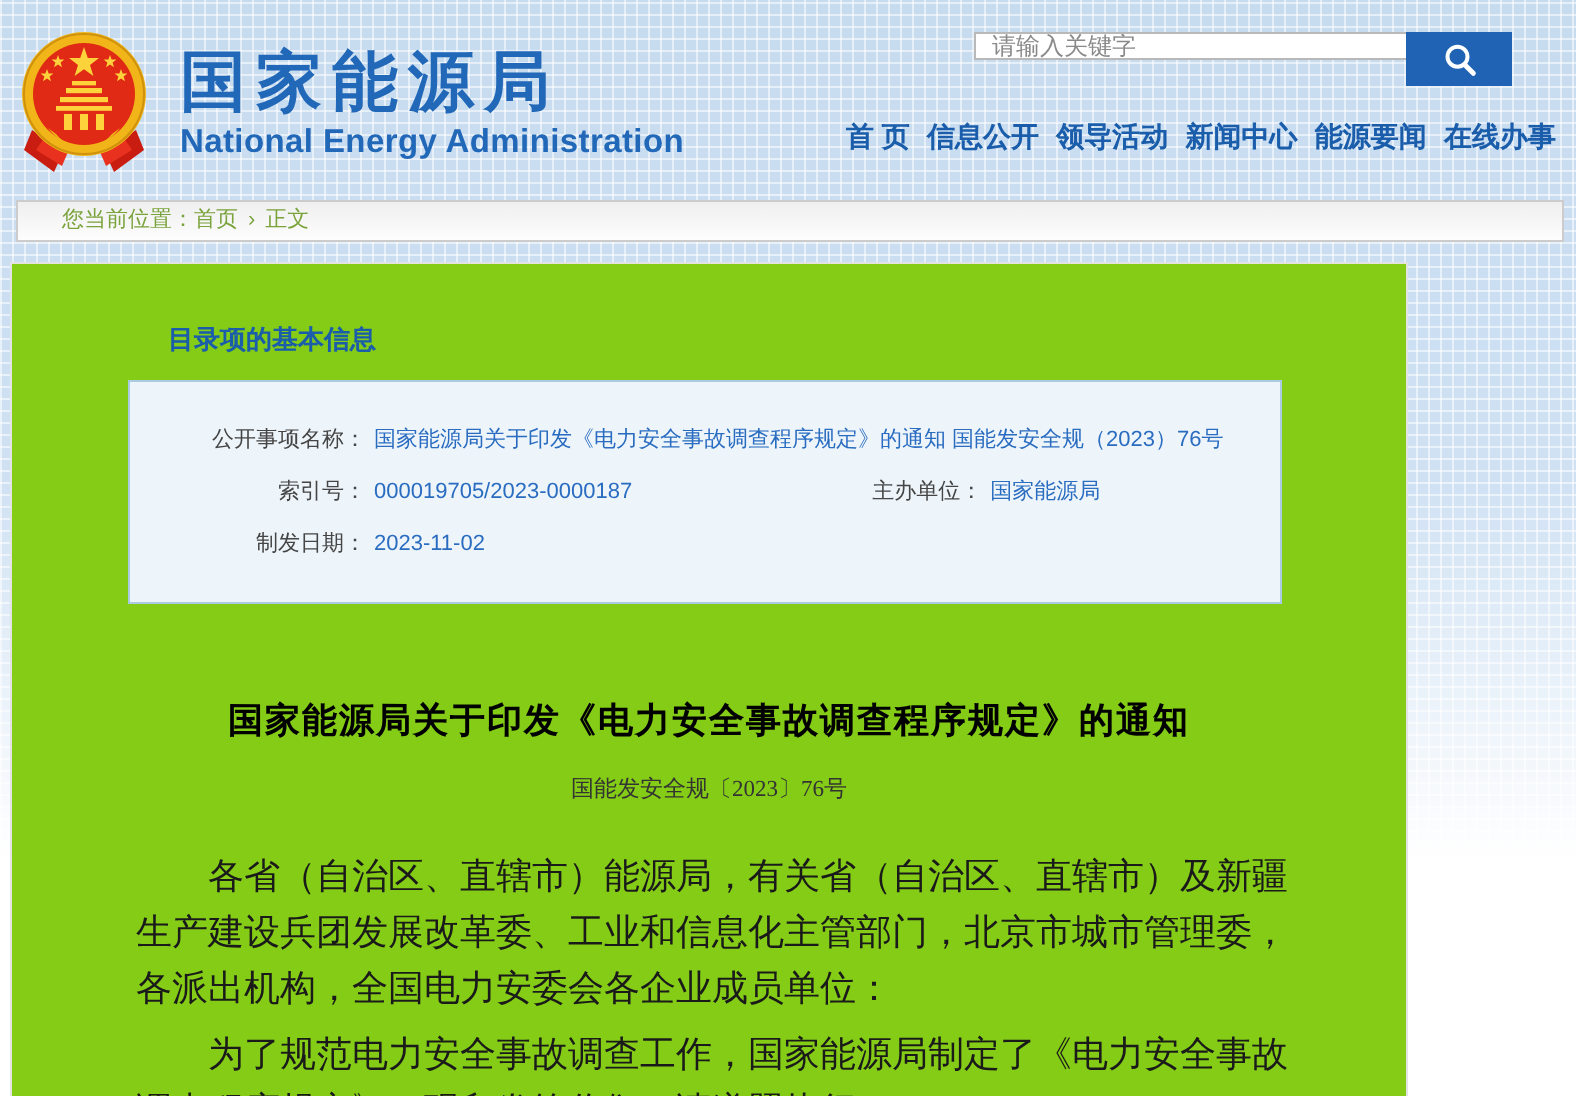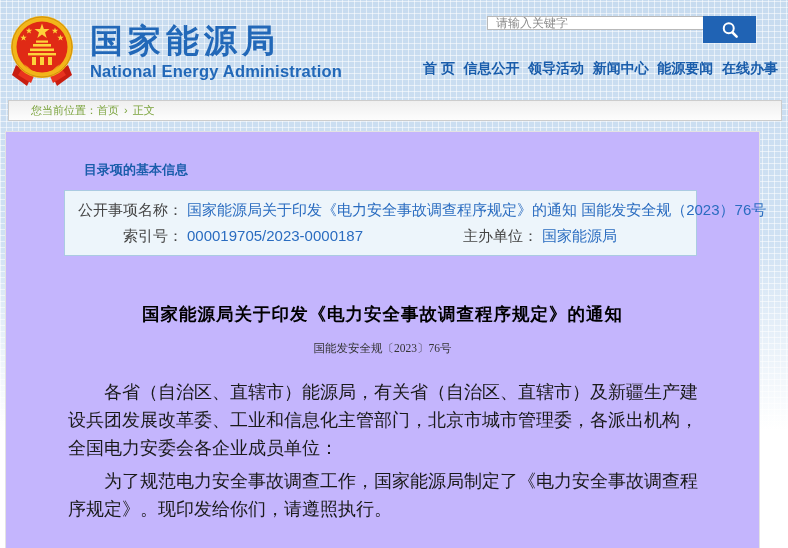--- a/index.html
+++ b/index.html
@@ -41,28 +41,28 @@
     position:absolute; left:8px; top:100px; width:774px; height:21px;
     background:linear-gradient(180deg,#efefef,#fdfdfd);
     border:1px solid #cccccc;
     font-size:11px; color:#7aa33c; line-height:19px; padding-left:22px;
   }
   .breadcrumb a { color:#7aa33c; text-decoration:none; cursor:pointer; }
   .crumb-sep { margin:0 5px; color:#7aa33c; }
 
   
   .main-panel {
-    position:absolute; left:5px; top:131px; width:755px; height:417px;
-    background:#c4b5fd; border:1px solid #e3e3e3; border-bottom:none;
+    position:absolute; left:5px; top:131px; width:699px; height:417px;
+    background:#84cc16; border:1px solid #e3e3e3; border-bottom:none;
   }
   .catalog-heading { margin:29px 0 0 78px; font-size:13px; font-weight:bold; color:#1a5dab; }
 
   .catalog-table {
-    margin:11px 62px 0 58px; background:#edf5fb; border:1px solid #abcbe2; padding:6px 0;
-    font-size:15px;
+    margin:11px 62px 0 58px; background:#edf5fb; border:1px solid #abcbe2; padding:16px 0;
+    font-size:11px;
   }
   .ct-row { display:flex; align-items:center; min-height:26px; line-height:26px; }
   .ct-label { width:118px; text-align:right; color:#454545; flex:none; }
   .ct-label2 { width:80px; text-align:right; color:#454545; flex:none; margin-left:95px; }
   .ct-value { color:#2a6cc0; padding-left:4px; white-space:nowrap; }
   .ct-value.linklike { cursor:pointer; }
 
   .doc-title {
     margin-top:46px; text-align:center; font-size:17.5px; font-weight:bold; color:#000;
     font-family:"Liberation Serif","DejaVu Serif",serif; letter-spacing:1px;
@@ -141,20 +141,24 @@
     <div class="ct-row">
       <span class="ct-label">公开事项名称：</span>
       <span class="ct-value linklike">国家能源局关于印发《电力安全事故调查程序规定》的通知 国能发安全规（2023）76号</span>
     </div>
     <div class="ct-row">
       <span class="ct-label">索引号：</span>
       <span class="ct-value">000019705/2023-0000187</span>
       <span class="ct-label2">主办单位：</span>
       <span class="ct-value">国家能源局</span>
     </div>
+    <div class="ct-row">
+      <span class="ct-label">制发日期：</span>
+      <span class="ct-value">2023-11-02</span>
+    </div>
   </div>
 
   <div class="doc-title">国家能源局关于印发《电力安全事故调查程序规定》的通知</div>
   <div class="doc-number">国能发安全规〔2023〕76号</div>
 
   <div class="doc-body">
     <p>各省（自治区、直辖市）能源局，有关省（自治区、直辖市）及新疆生产建设兵团发展改革委、工业和信息化主管部门，北京市城市管理委，各派出机构，全国电力安委会各企业成员单位：</p>
     <p>为了规范电力安全事故调查工作，国家能源局制定了《电力安全事故调查程序规定》。现印发给你们，请遵照执行。</p>
   </div>
 

